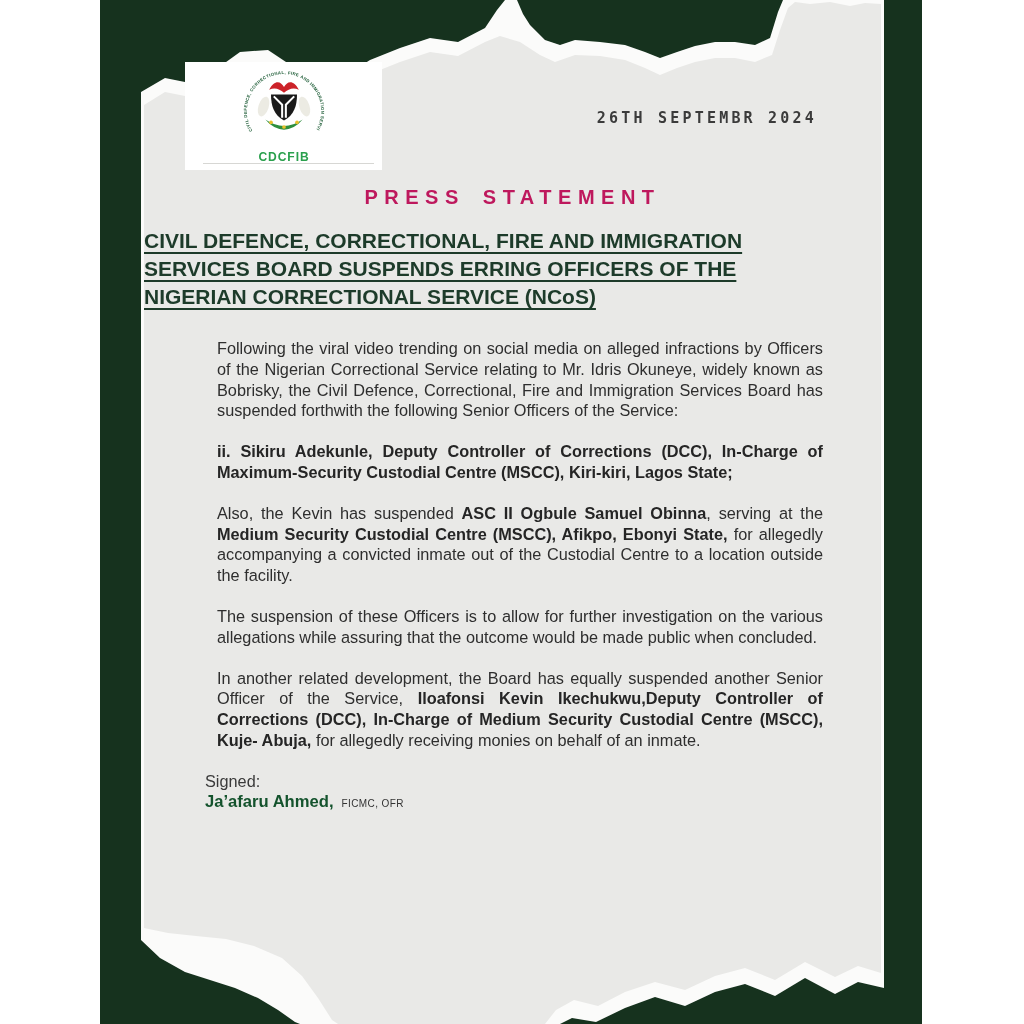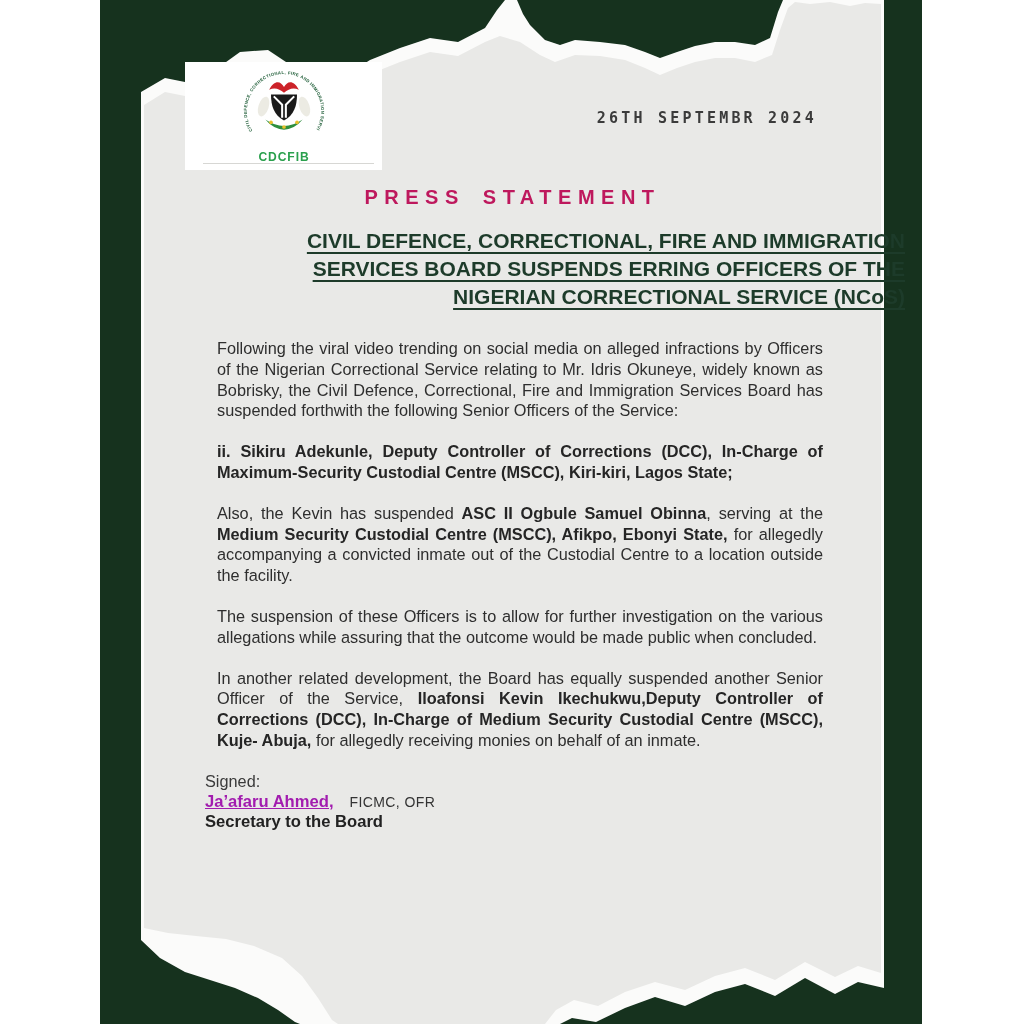--- a/index.html
+++ b/index.html
@@ -12,33 +12,33 @@
   .logo-box{position:absolute;left:41px;top:62px;width:197px;height:108px;
             background:#ffffff;display:flex;align-items:flex-start;justify-content:center;}
   .logo-rule{position:absolute;left:18px;right:8px;bottom:6px;height:1px;background:#d7d7d4;}
   .date{position:absolute;top:109px;right:64px;
         font-family:"DejaVu Sans Mono",monospace;font-weight:700;font-size:15px;
         letter-spacing:3.2px;color:#3b3b3b;white-space:nowrap;margin-left:28px;}
 
   .kicker{position:absolute;top:186px;left:0;width:100%;text-align:center;
           font-size:20px;font-weight:700;letter-spacing:6.5px;word-spacing:6px;color:#be185d;}
 
-  .headline{position:absolute;top:227px;left:0;width:100%;text-align:right;padding-left:24px;}
+  .headline{position:absolute;top:227px;left:0;width:100%;text-align:left;}
   .headline-line{font-size:21px;font-weight:700;line-height:28px;color:#1d3b2a;
                  text-decoration:underline;text-decoration-thickness:2px;text-underline-offset:4px;}
 
   .body{position:absolute;left:61px;top:338px;width:618px;}
   .body p{margin:0 0 20px 12px;font-size:16.3px;line-height:20.8px;color:#2e2e2e;
           text-align:justify;}
   .b{font-weight:700;color:#252525;}
 
   .sig{margin-top:0;}
   .sig-label{font-size:16.3px;line-height:20.8px;color:#3a3a3a;}
-  .sig-name{font-size:16.6px;line-height:20.8px;font-weight:700;color:#a21caf;text-decoration:underline;}
-  .sig-postnominals{font-size:14px;color:#333333;letter-spacing:0.4px;margin-left:16px;}
+  .sig-name{font-size:16.6px;line-height:20.8px;font-weight:700;color:#14532d;}
+  .sig-postnominals{font-size:10px;color:#333333;letter-spacing:0.4px;margin-left:8px;}
   .sig-title{font-size:16.6px;line-height:20.8px;font-weight:700;color:#222222;}
 </style>
 </head>
 <body>
 
 <div id="stage">
 
   <svg id="torn-bg" viewBox="0 0 1024 1024" xmlns="http://www.w3.org/2000/svg" aria-hidden="true">
     <rect x="0" y="0" width="1024" height="1024" fill="#ffffff"></rect>
     <rect x="100" y="0" width="822" height="1024" fill="#16321e"></rect>
@@ -98,18 +98,17 @@
           <p><span class="b">ii. Sikiru Adekunle, Deputy Controller of Corrections (DCC), In-Charge of Maximum-Security Custodial Centre (MSCC), Kiri-kiri, Lagos State;</span></p>
           <p><span>Also, the Kevin has suspended </span><span class="b">ASC II Ogbule Samuel Obinna</span><span>, serving at the </span><span class="b">Medium Security Custodial Centre (MSCC), Afikpo, Ebonyi State,</span><span> for allegedly accompanying a convicted inmate out of the Custodial Centre to a location outside the facility.</span></p>
           <p><span>The suspension of these Officers is to allow for further investigation on the various allegations while assuring that the outcome would be made public when concluded.</span></p>
           <p><span>In another related development, the Board has equally suspended another Senior Officer of the Service, </span><span class="b">Iloafonsi Kevin Ikechukwu,Deputy Controller of Corrections (DCC), In-Charge of Medium Security Custodial Centre (MSCC), Kuje- Abuja,</span><span> for allegedly receiving monies on behalf of an inmate.</span></p>
         </div>
       <div class="sig">
         <div class="sig-label">Signed:</div>
         <div>
           <span class="sig-name">Ja’afaru Ahmed,</span><span class="sig-postnominals">FICMC, OFR</span>
         </div>
-        <div class="sig-title">Secretary to the Board</div>
       </div>
     </div>
 
   </div>
 </div>
 
 </body></html>

